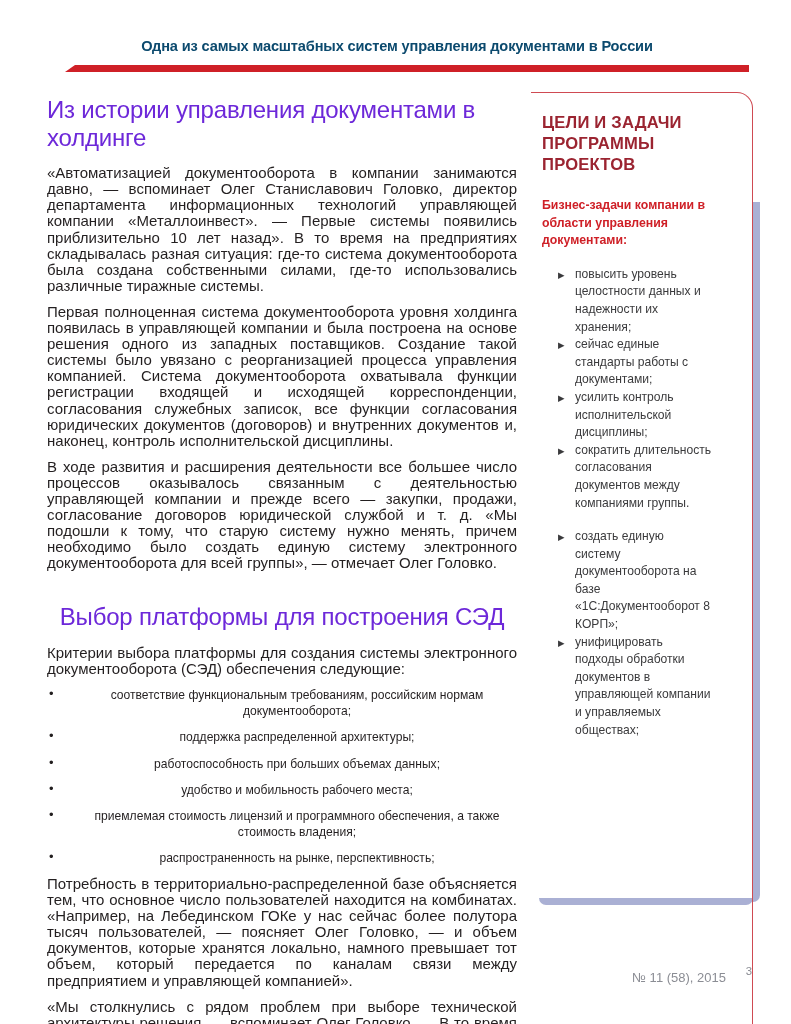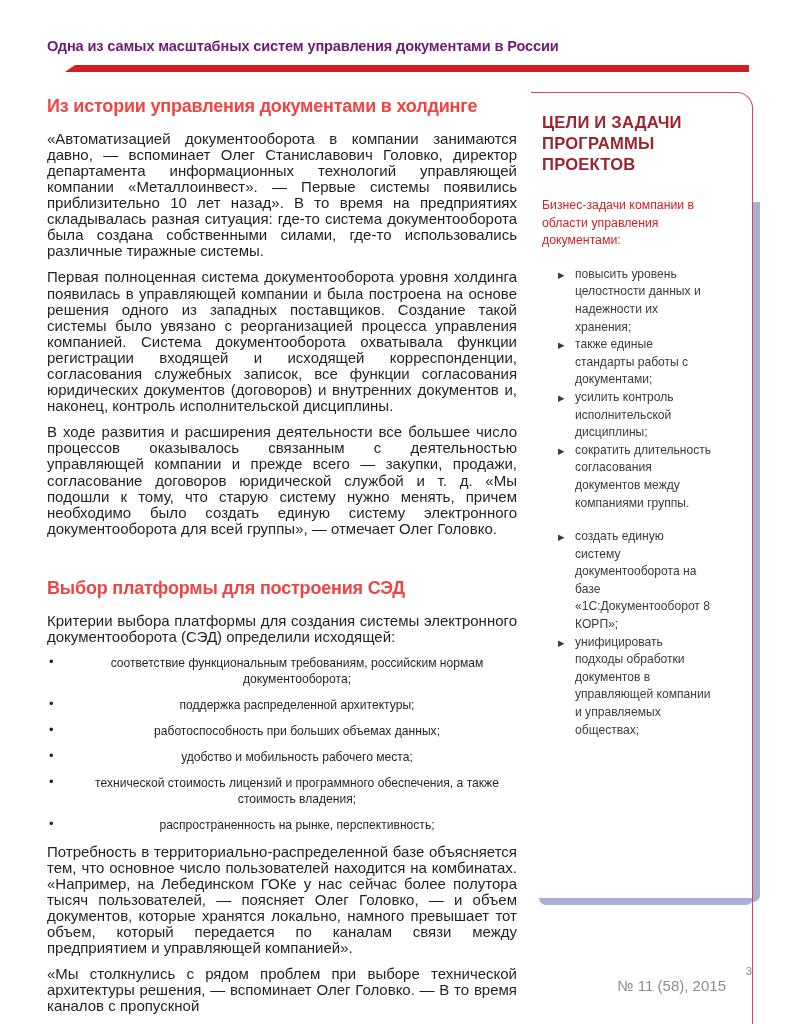--- a/index.html
+++ b/index.html
@@ -26,50 +26,52 @@
   }
   .page-header__title {
     position: absolute;
     left: 47px;
     top: 0;
     width: 700px;
     font-family: "Liberation Sans", sans-serif;
     font-weight: bold;
     font-size: 14.6px;
     letter-spacing: -0.15px;
-    color: #701a75;
+    color: #0c4a6e;
     white-space: nowrap;
+    text-align: center;
   }
   .page-header__rule {
     position: absolute;
     left: 65px;
     top: 27px;
     width: 684px;
     height: 7px;
     background: #cf2027;
     clip-path: polygon(10px 0, 100% 0, 100% 100%, 0 100%);
   }
 
   
   .main-col {
     position: absolute;
     left: 47px;
     top: 96px;
     width: 470px;
   }
   .section-title {
-    font-size: 18px;
-    font-weight: bold;
-    color: #ef4444;
+    font-size: 24px;
+    font-weight: normal;
+    color: #6d28d9;
     letter-spacing: -0.2px;
     margin: 0 0 14px 0;
     line-height: 1.15;
   }
   .section-title--second {
-    margin-top: 41px;
+    margin-top: 32px;
+    text-align: center;
   }
   .body-p {
     font-size: 15px;
     line-height: 16.1px;
     text-align: justify;
     margin: 0 0 10px 0;
     color: #231f20;
     hyphens: manual;
   }
   .body-p:last-child { margin-bottom: 12px; }
@@ -146,21 +148,21 @@
     font-size: 16.6px;
     font-weight: bold;
     line-height: 21px;
     color: #9b2431;
     letter-spacing: 0.2px;
     margin: 0 0 22px 0;
     text-transform: uppercase;
   }
   .sidebar__subhead {
     font-size: 12.3px;
-    font-weight: normal;
+    font-weight: bold;
     line-height: 17.6px;
     color: #cf2027;
     margin: 0 0 7px 0;
   }
   .sidebar__subhead--tasks {
     margin-top: 18px;
     margin-bottom: 6px;
   }
   ul.arrow-list {
     list-style: none;
@@ -189,22 +191,22 @@
   .page-footer {
     position: absolute;
     left: 0;
     right: 0;
     bottom: 43px;
     height: 16px;
   }
   .page-footer__issue {
     position: absolute;
     right: 65px;
-    top: 12px;
-    font-size: 15px;
+    top: 5px;
+    font-size: 13px;
     color: #8b8d94;
     white-space: nowrap;
   }
   .page-footer__pageno {
     position: absolute;
     right: 39px;
     top: 0;
     font-size: 11.4px;
     color: #8b8d94;
   }
@@ -220,48 +222,48 @@
 <div class="main-col">
 
   <h2 class="section-title">Из истории управления документами в холдинге</h2>
 
   <p class="body-p">«Автоматизацией документооборота в компании занимаются давно, — вспоминает Олег Станиславович Головко, директор департамента информационных технологий управляющей компании «Металлоинвест». —  Первые системы появились приблизительно 10 лет назад». В то время на предприятиях складывалась разная ситуация: где-то система документооборота была создана собственными силами, где-то использовались различные тиражные системы.</p>
   <p class="body-p">Первая полноценная система документооборота уровня холдинга появилась в управляющей компании и была построена на основе решения одного из западных поставщиков. Создание такой системы было увязано с реорганизацией процесса управления компанией. Система документооборота охватывала функции регистрации входящей и исходящей корреспонденции, согласования служебных записок, все функции согласования юридических документов (договоров) и внутренних документов и, наконец, контроль исполнительской дисциплины.</p>
   <p class="body-p">В ходе развития и расширения деятельности все большее число процессов оказывалось связанным с деятельностью управляющей компании и прежде всего — закупки, продажи, согласование договоров юридической службой и т. д. «Мы подошли к тому, что старую систему нужно менять, причем необходимо было создать единую систему электронного документооборота для всей группы», — отмечает Олег Головко.</p>
 
   <h2 class="section-title section-title--second">Выбор платформы для построения СЭД</h2>
 
-  <p class="body-p">Критерии выбора платформы для создания системы электронного документооборота (СЭД) определили исходящей:</p>
+  <p class="body-p">Критерии выбора платформы для создания системы электронного документооборота (СЭД) обеспечения следующие:</p>
 
   <ul class="criteria">
     <li>соответствие функциональным требованиям, российским нормам документооборота;</li>
     <li>поддержка распределенной архитектуры;</li>
     <li>работоспособность при больших объемах данных;</li>
     <li>удобство и мобильность рабочего места;</li>
-    <li>технической стоимость лицензий и программного обеспечения, а также стоимость владения;</li>
+    <li>приемлемая стоимость лицензий и программного обеспечения, а также стоимость владения;</li>
     <li>распространенность на рынке, перспективность;</li>
   </ul>
 
   <p class="body-p">Потребность в территориально-распределенной базе объясняется тем, что основное число пользователей находится на комбинатах. «Например, на Лебединском ГОКе у нас сейчас более полутора тысяч пользователей, — поясняет Олег Головко, — и объем документов, которые хранятся локально, намного превышает тот объем, который передается по каналам связи между предприятием и управляющей компанией».</p>
   <p class="body-p">«Мы столкнулись с рядом проблем при выборе технической архитектуры решения, — вспоминает Олег Головко. — В то время каналов с пропускной</p>
 </div>
 
 <aside class="sidebar">
   <div class="sidebar__shadow-right"></div>
   <div class="sidebar__shadow-bottom"></div>
   <div class="sidebar__frame"></div>
 
   <div class="sidebar__inner">
     <h3 class="sidebar__heading">ЦЕЛИ И ЗАДАЧИ ПРОГРАММЫ ПРОЕКТОВ</h3>
 
     <p class="sidebar__subhead">Бизнес-задачи компании в области управления документами:</p>
 
     <ul class="arrow-list">
       <li>повысить уровень целостности данных и надежности их хранения;</li>
-      <li>также единые стандарты работы с документами;</li>
+      <li>сейчас единые стандарты работы с документами;</li>
       <li>усилить контроль исполнительской дисциплины;</li>
       <li>сократить длительность согласования документов между компаниями группы.</li>
     </ul>
 
 
     <ul class="arrow-list">
       <li>создать единую систему документооборота на базе «1С:Документооборот 8 КОРП»;</li>
       <li>унифицировать подходы обработки документов в управляющей компании и управляемых обществах;</li>
     </ul>
   </div>

